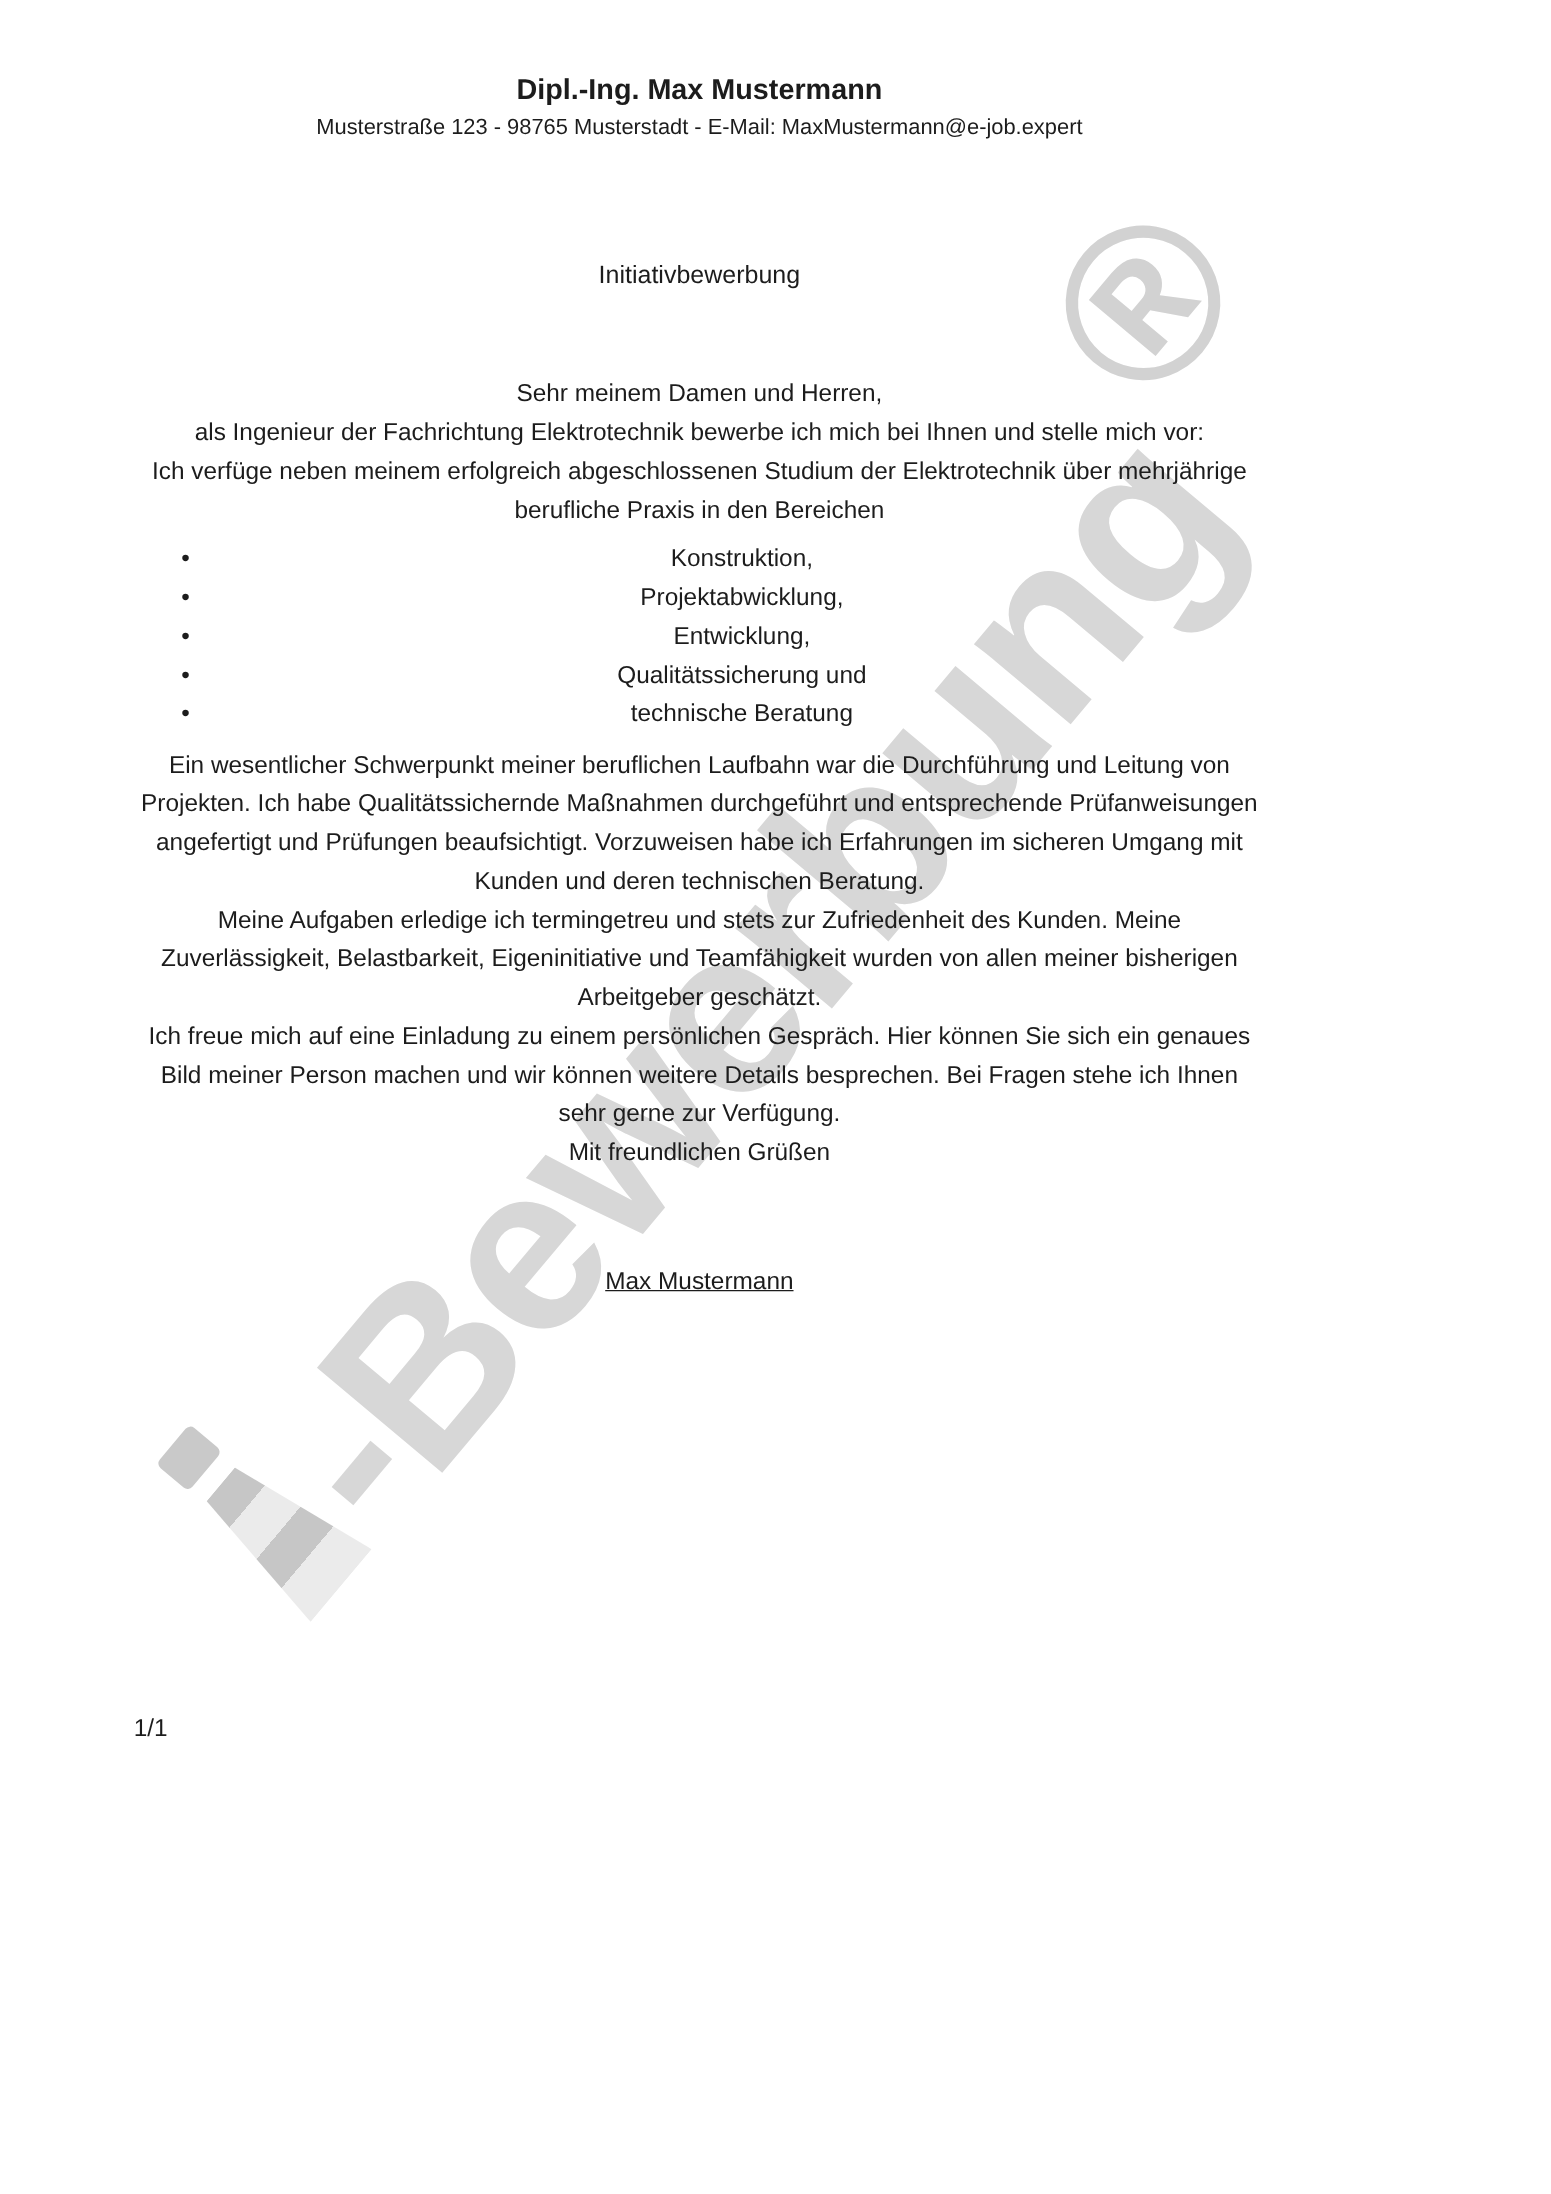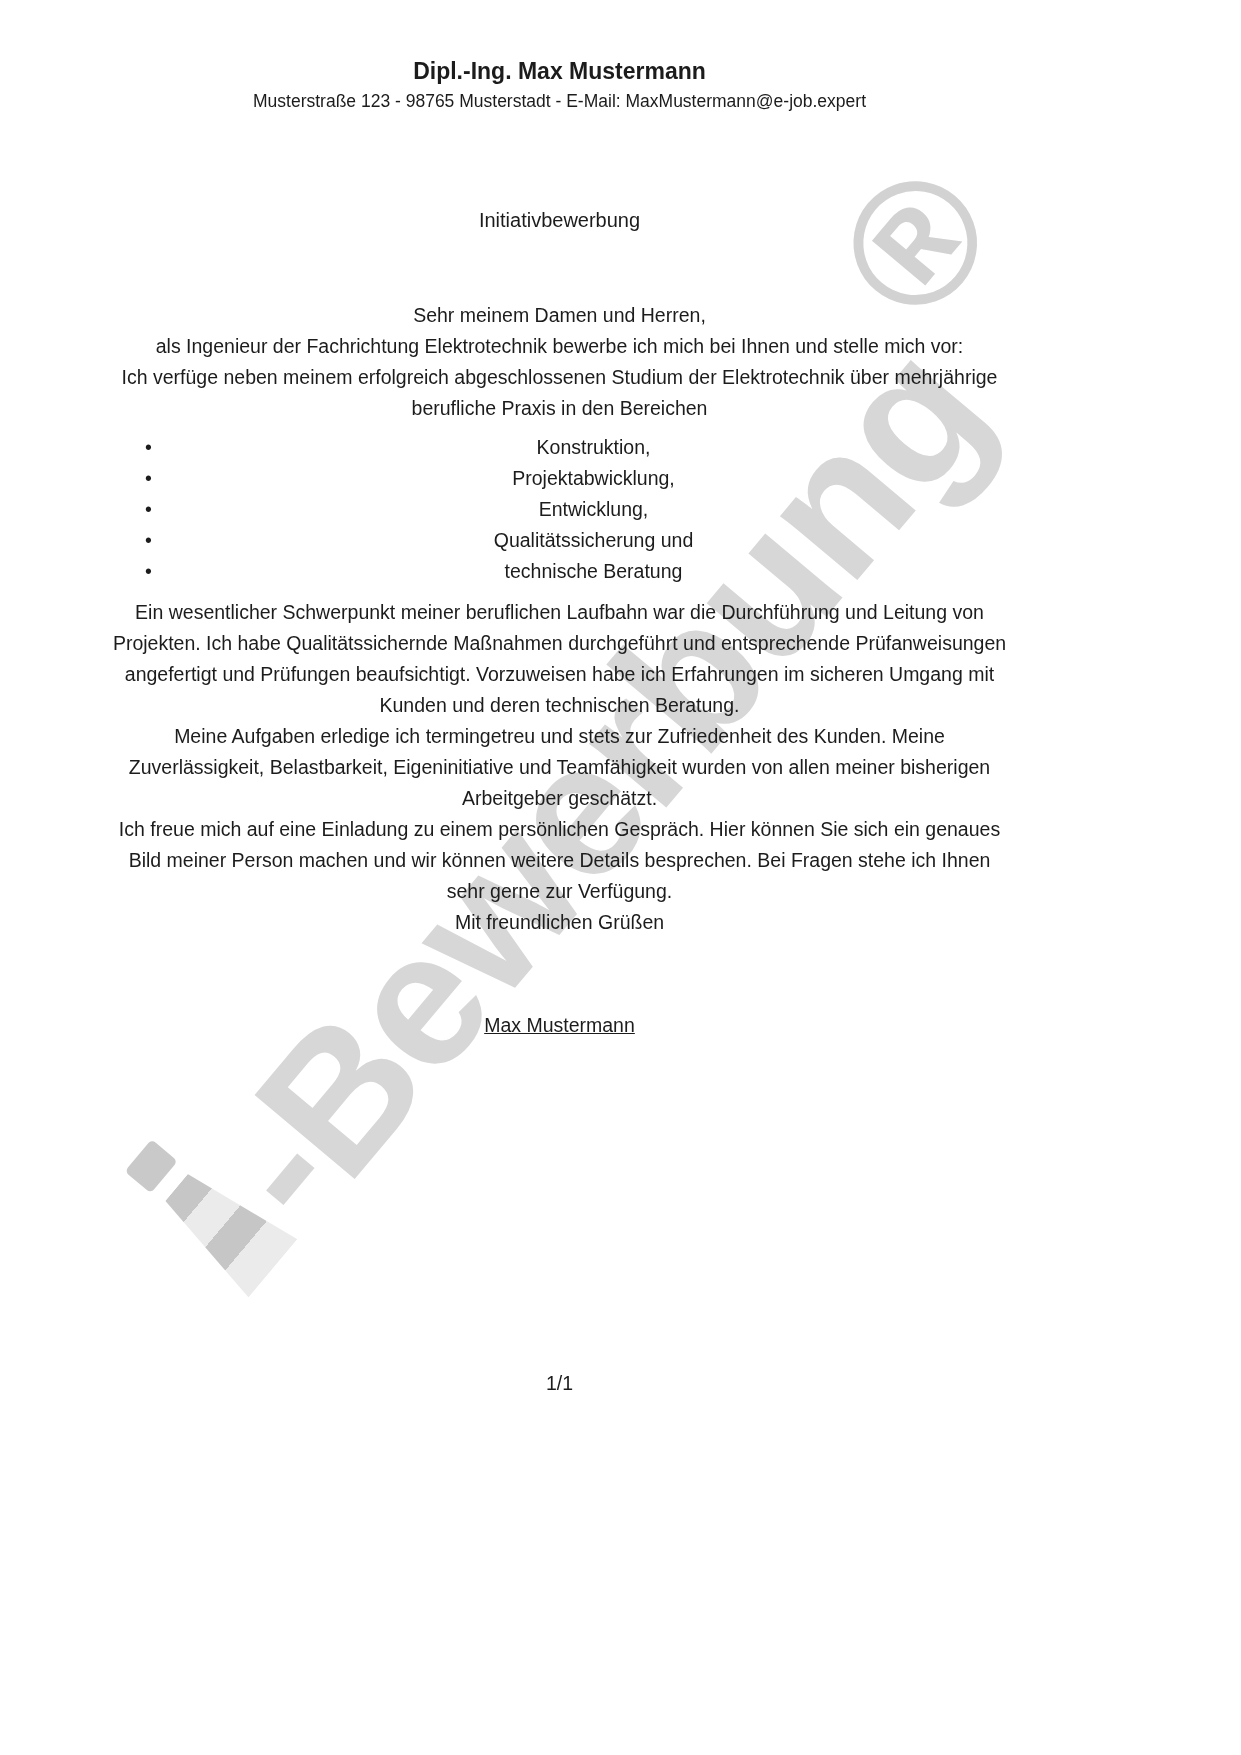--- a/index.html
+++ b/index.html
@@ -119,21 +119,21 @@
     top: 0;
   }
   .closing   { }
   .signature { margin-top: 72px; text-decoration: underline; }
 
   .footer {
     position: absolute;
     left: 107px;
     top: 1372px;
     width: 905px;
-    text-align: center;
+    text-align: left;
     font-size: 19.5px;
     z-index: 1;
   }
 </style>
 </head>
 <body>
 
 <div class="page">
 
   <div class="watermark" aria-hidden="true">

